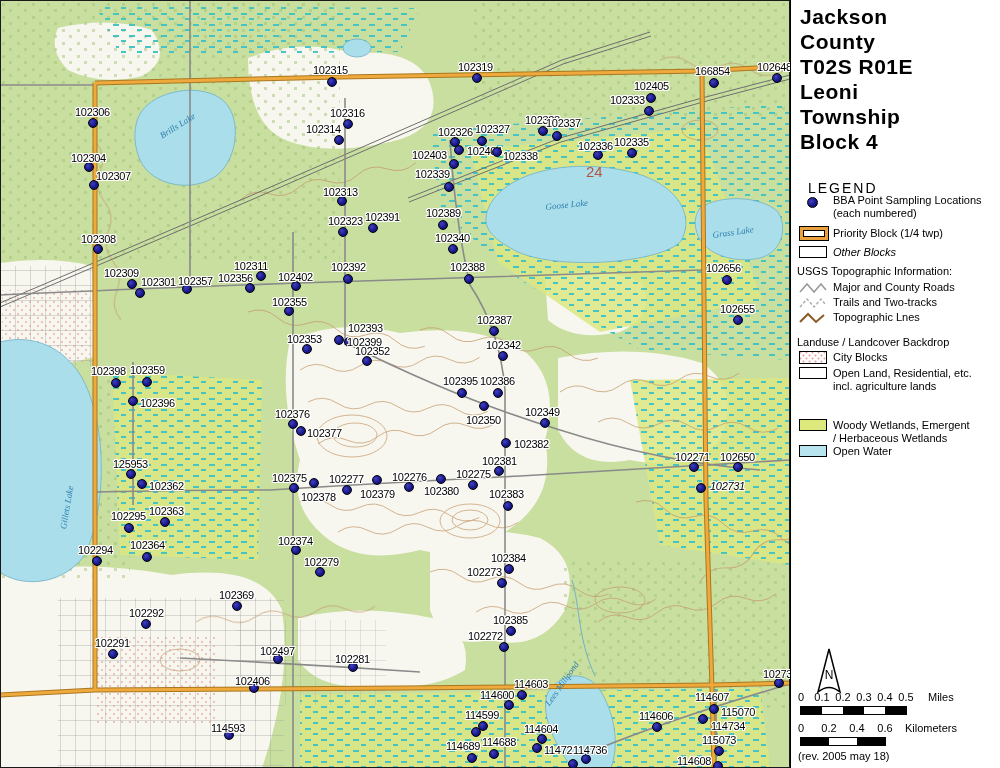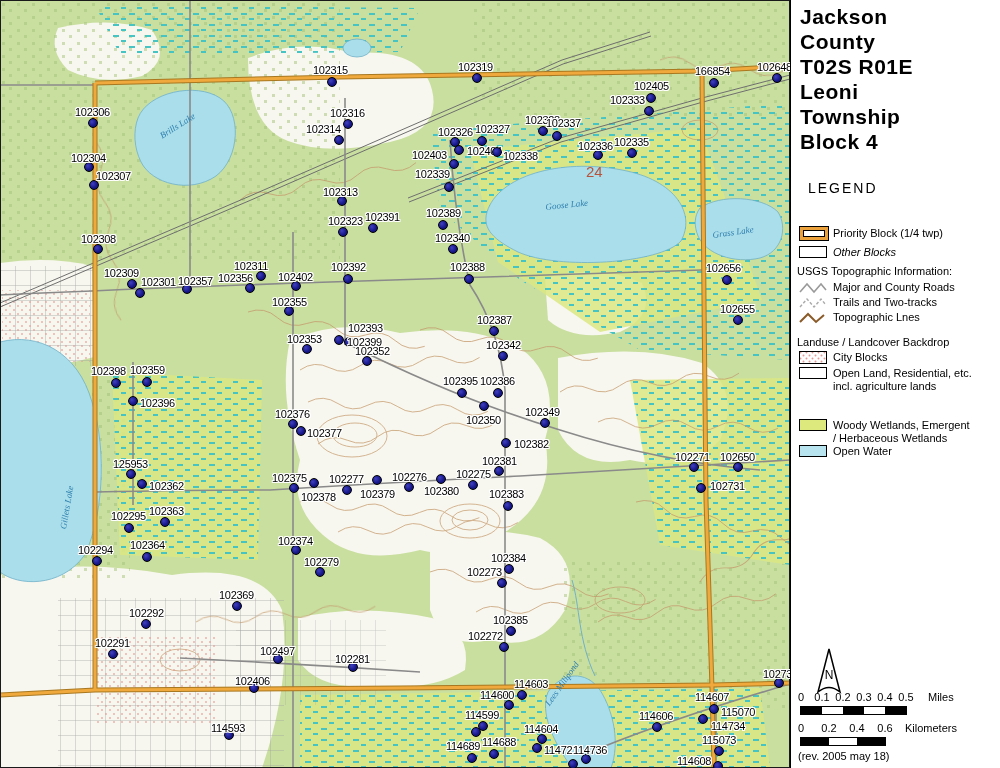--- a/index.html
+++ b/index.html
@@ -321,21 +321,21 @@
         <div class="pt-label" style="left: 392px; top: 471px;">102276</div>
         <div class="pt-dot" style="left: 436px; top: 474px;"></div>
         <div class="pt-label" style="left: 424px; top: 485px;">102380</div>
         <div class="pt-dot" style="left: 468px; top: 480px;"></div>
         <div class="pt-label" style="left: 456px; top: 468px;">102275</div>
         <div class="pt-dot" style="left: 689px; top: 462px;"></div>
         <div class="pt-label" style="left: 675px; top: 451px;">102271</div>
         <div class="pt-dot" style="left: 733px; top: 462px;"></div>
         <div class="pt-label" style="left: 720px; top: 451px;">102650</div>
         <div class="pt-dot" style="left: 696px; top: 483px;"></div>
-        <div class="pt-label" style="left: 710px; top: 480px;">102731</div>
+        <div class="pt-label" style="left: 710px; top: 480px; font-style: italic;">102731</div>
         <div class="pt-dot" style="left: 124px; top: 523px;"></div>
         <div class="pt-label" style="left: 111px; top: 510px;">102295</div>
         <div class="pt-dot" style="left: 160px; top: 517px;"></div>
         <div class="pt-label" style="left: 149px; top: 505px;">102363</div>
         <div class="pt-dot" style="left: 92px; top: 556px;"></div>
         <div class="pt-label" style="left: 78px; top: 544px;">102294</div>
         <div class="pt-dot" style="left: 142px; top: 552px;"></div>
         <div class="pt-label" style="left: 130px; top: 539px;">102364</div>
         <div class="pt-dot" style="left: 291px; top: 545px;"></div>
         <div class="pt-label" style="left: 278px; top: 535px;">102374</div>
@@ -409,20 +409,25 @@
       <span>Jackson</span>
       <span>County</span>
       <span>T02S R01E</span>
       <span>Leoni</span>
       <span>Township</span>
       <span>Block 4</span>
     </div>
 
     <div class="legend-head">LEGEND</div>
 
+    <div class="lrow" style="top:194px;">
+      <div class="sw legend-dot" style="top:3px;"></div>
+      <span class="tx">BBA Point Sampling Locations</span>
+      <span class="tx">(each numbered)</span>
+    </div>
 
     <div class="lrow" style="top:226px;">
       <div class="sw sw-priority">
           <i></i>
         </div>
       <span class="tx" style="margin-top:1px;">Priority Block (1/4 twp)</span>
     </div>
 
     <div class="lrow" style="top:246px;font-style:italic;">
       <div class="sw sw-box"></div>

